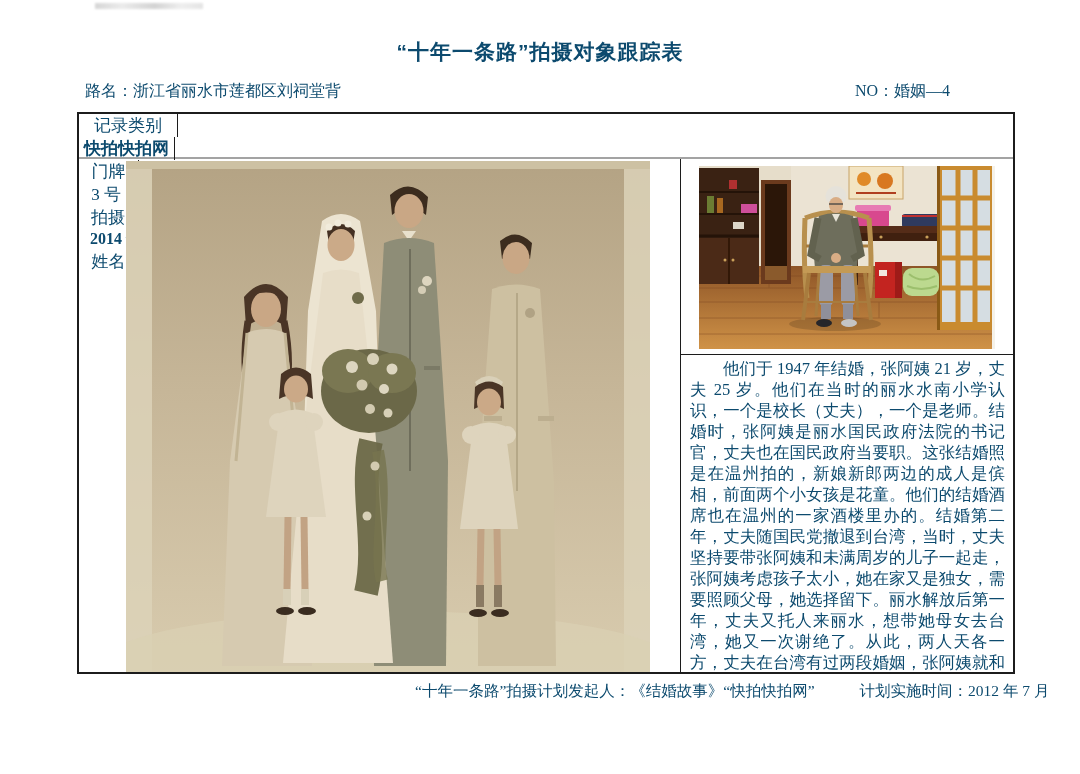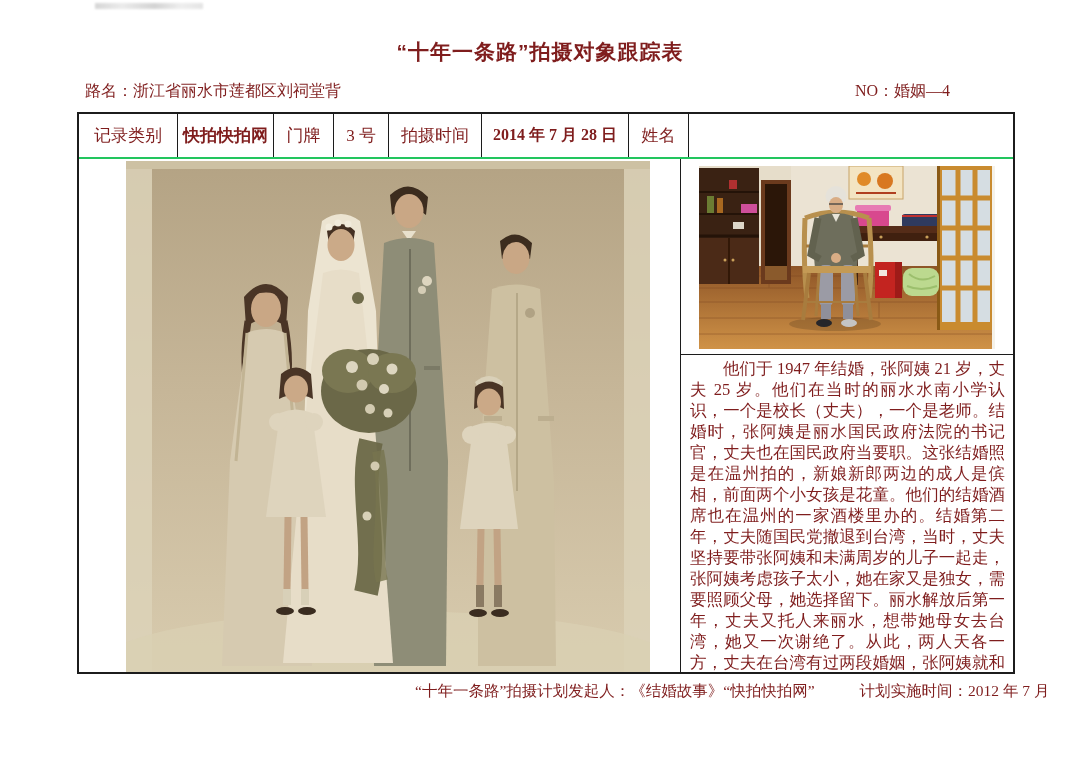--- a/index.html
+++ b/index.html
@@ -1,31 +1,31 @@
 <!DOCTYPE html>
 <html><head>
 <meta charset="utf-8">
 <style>
   html,body{margin:0;padding:0;background:#ffffff;}
   .page{position:relative;width:1080px;height:767px;background:#fff;overflow:hidden;
-        font-family:"Liberation Serif","DejaVu Serif",serif;color:#7f1d1d;}
+        font-family:"Liberation Serif","DejaVu Serif",serif;color:#0c4a6e;}
 
   .smudge{position:absolute;left:95px;top:3px;width:108px;height:6px;opacity:.55;filter:blur(1px);
           background:linear-gradient(90deg,#b5b5b5,#dcdcdc 25%,#b0b0b0 55%,#e2e2e2 80%,#cfcfcf);}
 
   .title{position:absolute;top:38px;left:0;width:100%;text-align:center;margin:0;
          font-family:"Liberation Sans","DejaVu Sans",sans-serif;font-size:21px;font-weight:bold;letter-spacing:1px;}
 
   .road{position:absolute;top:81px;left:85px;font-size:16px;white-space:nowrap;}
   .serial{position:absolute;top:81px;left:855px;font-size:16px;white-space:nowrap;}
 
   .form-table{position:absolute;top:112px;left:77px;width:938px;height:562px;
               border:2px solid #1c1c1c;box-sizing:border-box;display:flex;flex-direction:column;background:#fff;}
 
-  .header-row{display:flex;height:45px;min-height:45px;border-bottom:2px solid #22c55e;box-sizing:border-box;font-size:17px;}
+  .header-row{display:flex;height:45px;min-height:45px;border-bottom:2px solid #a3a3a3;box-sizing:border-box;font-size:17px;flex-direction:column;}
   .hcell{display:flex;align-items:center;justify-content:center;border-right:1.5px solid #1c1c1c;
          box-sizing:border-box;white-space:nowrap;padding:0 3px;}
   .c0{width:99px;}
   .c1{width:96px;font-weight:bold;}
   .c2{width:60px;}
   .c3{width:55px;}
   .c4{width:93px;}
   .c5{width:147px;font-size:16px;font-weight:bold;}
   .c6{width:60px;}
   .c7{flex:1;border-right:none;font-size:16.5px;}

